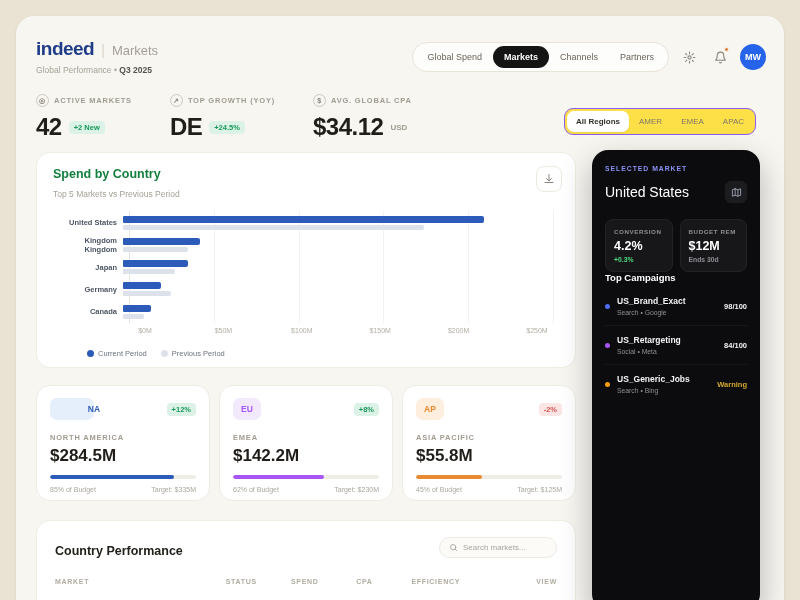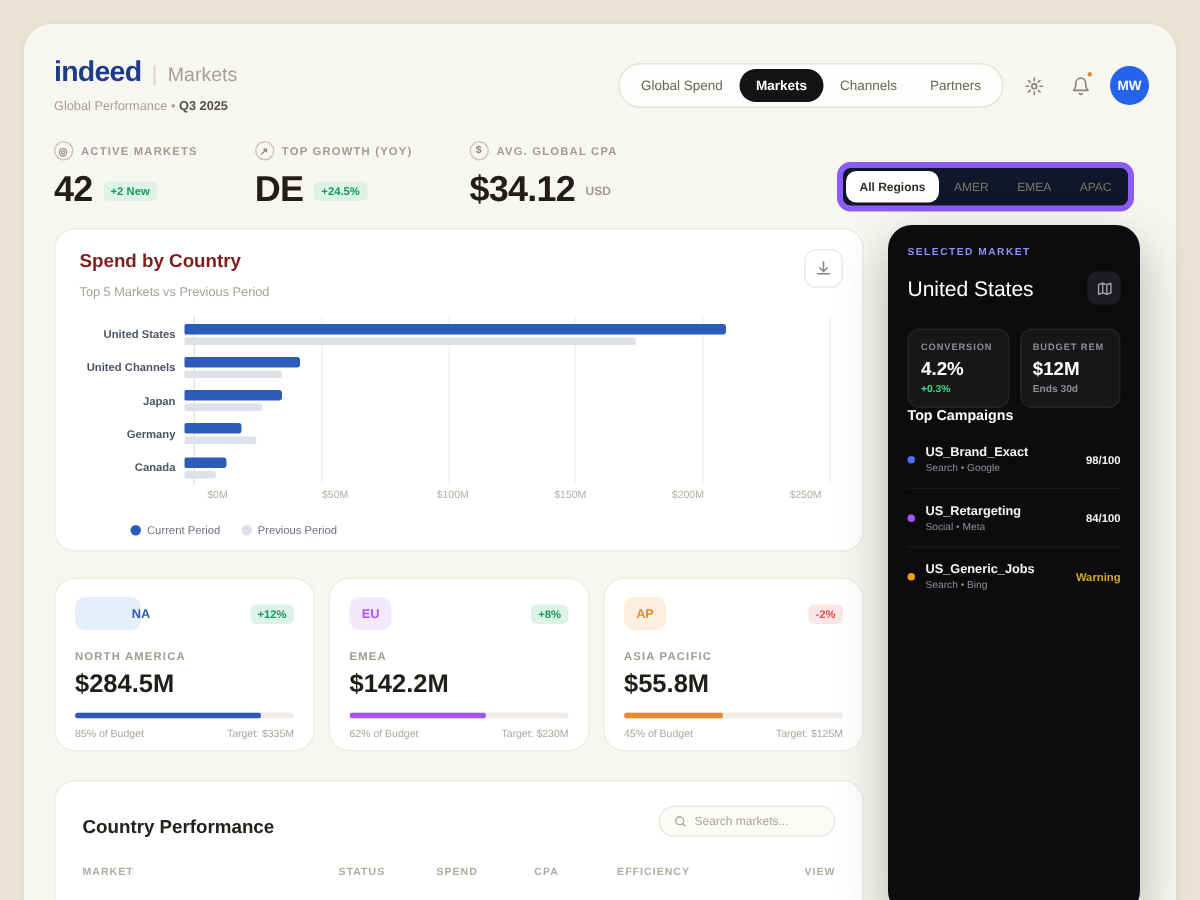--- a/index.html
+++ b/index.html
@@ -47,28 +47,28 @@
   .kpi-icon{ width:13px; height:13px; border:1px solid #cdc8bc; border-radius:50%;
     display:flex; align-items:center; justify-content:center; font-size:7px; color:#8a857a; }
   .kpi-value-row{ display:flex; align-items:center; gap:7px; margin-top:6px; }
   .kpi-value{ font-size:24px; font-weight:bold; color:#211e19; letter-spacing:-0.5px; }
   .badge-green{ font-size:7.5px; font-weight:bold; color:#169a5a; background:#dcf2e6;
     padding:2px 5px; border-radius:4px; }
   .kpi-suffix{ font-size:8px; color:#a19c90; font-weight:bold; }
 
   
   .region-tabs{ position:absolute; right:28px; top:92px; display:flex; gap:1px;
-    background:#0f172a; border:4px solid #8b5cf6; border-radius:9px; padding:2px; }
+    background:#fde047; border:1px solid #8b5cf6; border-radius:9px; padding:2px; }
   .rtab{ font-size:8px; color:#7c766a; padding:6px 9px; border-radius:7px; cursor:pointer; white-space:nowrap; }
   .rtab.active{ background:#fff; color:#33302a; font-weight:bold; box-shadow:0 1px 2px rgba(0,0,0,.08); }
 
   
   .chart-card{ position:absolute; left:20px; top:136px; width:540px; height:216px;
     background:#fff; border:1px solid #efece4; border-radius:14px; padding:14px 16px; }
-  .card-title{ font-size:12.5px; font-weight:bold; color:#7f1d1d; }
+  .card-title{ font-size:12.5px; font-weight:bold; color:#15803d; }
   .card-sub{ font-size:8.5px; color:#a5a195; margin-top:8px; }
   .dl-btn{ position:absolute; right:13px; top:13px; width:26px; height:26px;
     border:1px solid #eceae1; border-radius:8px; display:flex; align-items:center;
     justify-content:center; color:#8a857a; background:#fff; cursor:pointer; }
 
   .chart-plot{ position:relative; margin-top:12px; height:112px; }
   .cgrid{ position:absolute; left:76px; right:6px; top:0; height:112px; }
   .cgrid i{ position:absolute; top:0; bottom:0; width:1px; background:#f2f0ea; }
   .cgrid i.axis{ background:#e6e3d9; }
   .chart-rows{ position:relative; height:112px; display:flex; flex-direction:column;
@@ -247,21 +247,21 @@
       </div>
       <div class="chart-rows">
         <div class="crow">
           <div class="clabel">United States</div>
           <div class="cbars">
             <div class="bar cur" style="width: 84%; background: rgb(45, 91, 185);"></div>
             <div class="bar prev" style="width: 70%; background: rgb(221, 226, 234);"></div>
           </div>
         </div>
         <div class="crow">
-          <div class="clabel">United Channels</div>
+          <div class="clabel">Kingdom Kingdom</div>
           <div class="cbars">
             <div class="bar cur" style="width: 18%; background: rgb(45, 91, 185);"></div>
             <div class="bar prev" style="width: 15.2%; background: rgb(221, 226, 234);"></div>
           </div>
         </div>
         <div class="crow">
           <div class="clabel">Japan</div>
           <div class="cbars">
             <div class="bar cur" style="width: 15.2%; background: rgb(45, 91, 185);"></div>
             <div class="bar prev" style="width: 12%; background: rgb(221, 226, 234);"></div>

